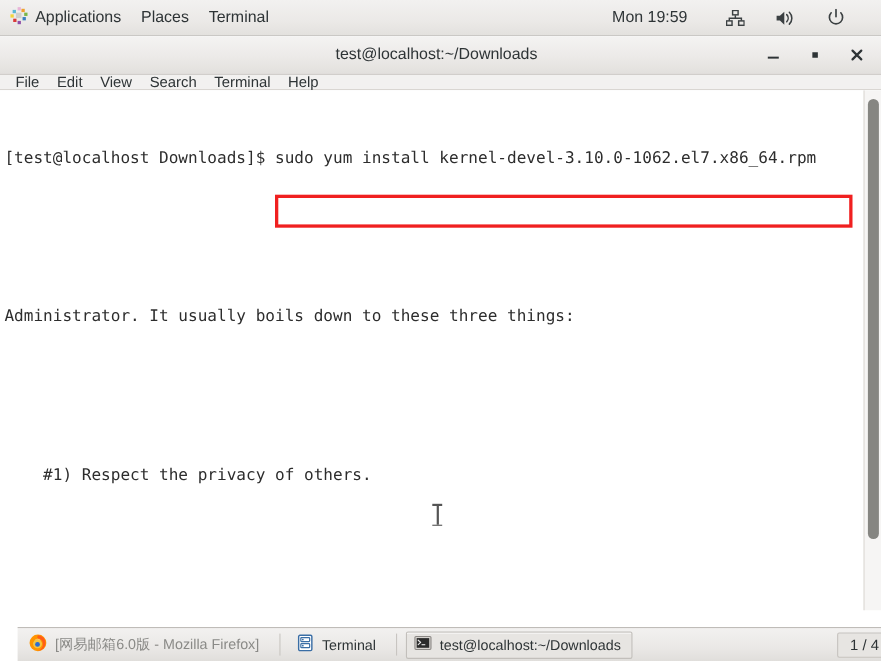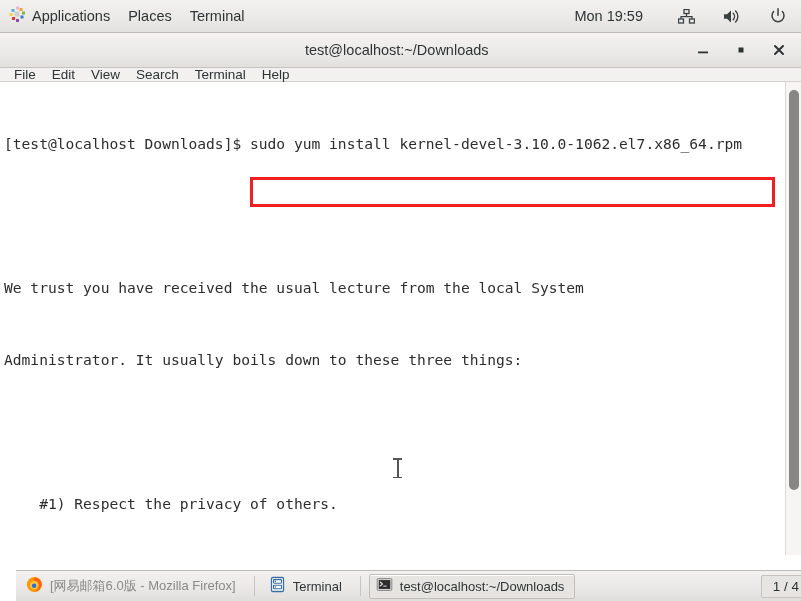--- a/index.html
+++ b/index.html
@@ -40,21 +40,21 @@
     padding: 0 9px;
     cursor: default;
     white-space: nowrap;
   }
   #apps-icon { margin-right: 6px; display:block; }
   #panel-spacer { flex: 1 1 auto; }
   #tray {
     display: flex;
     align-items: center;
     height: 100%;
-    padding-right: 10px;
+    padding-right: 28px;
     gap: 20px;
   }
   #clock {
     font-size: 14.5px;
     color: #2e3436;
     padding: 0 10px;
     white-space: nowrap;
   }
   .tray-icon {
     width: 26px;
@@ -339,21 +339,20 @@
     <div class="menu-item">View</div>
     <div class="menu-item">Search</div>
     <div class="menu-item">Terminal</div>
     <div class="menu-item">Help</div>
   </div>
 
   <div id="term-area">
     <div id="term-text">
       <div class="tline">[test@localhost Downloads]$ sudo yum install kernel-devel-3.10.0-1062.el7.x86_64.rpm</div>
       <div class="tline"></div>
-      <div class="tline">We trust you have received the usual lecture from the local System</div>
       <div class="tline">Administrator. It usually boils down to these three things:</div>
       <div class="tline"></div>
       <div class="tline">    #1) Respect the privacy of others.</div>
       
       
       
       
       
       
       

